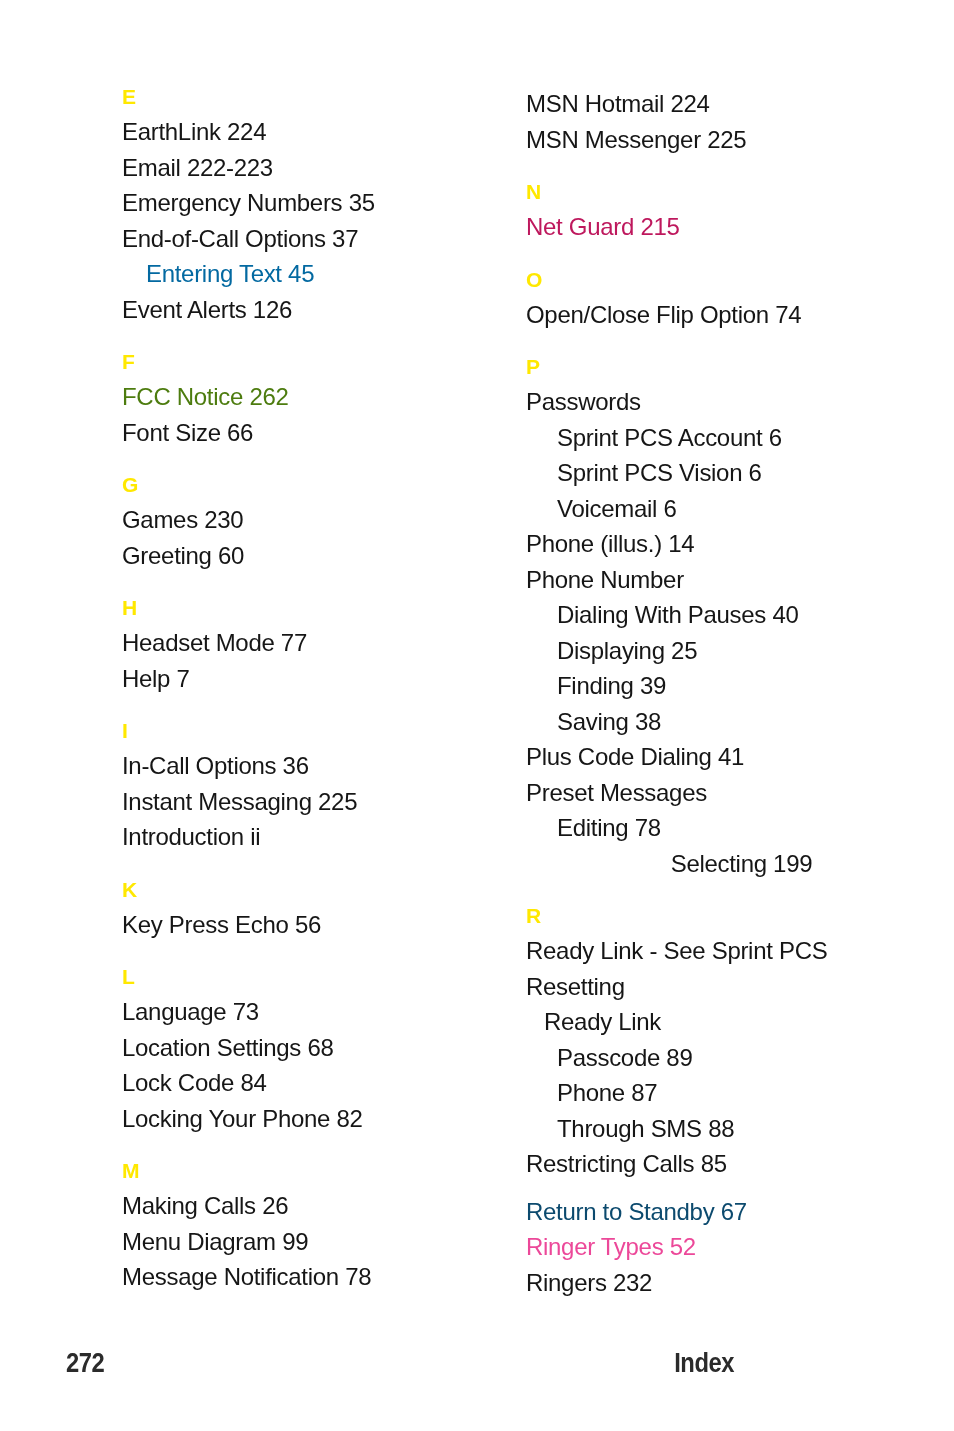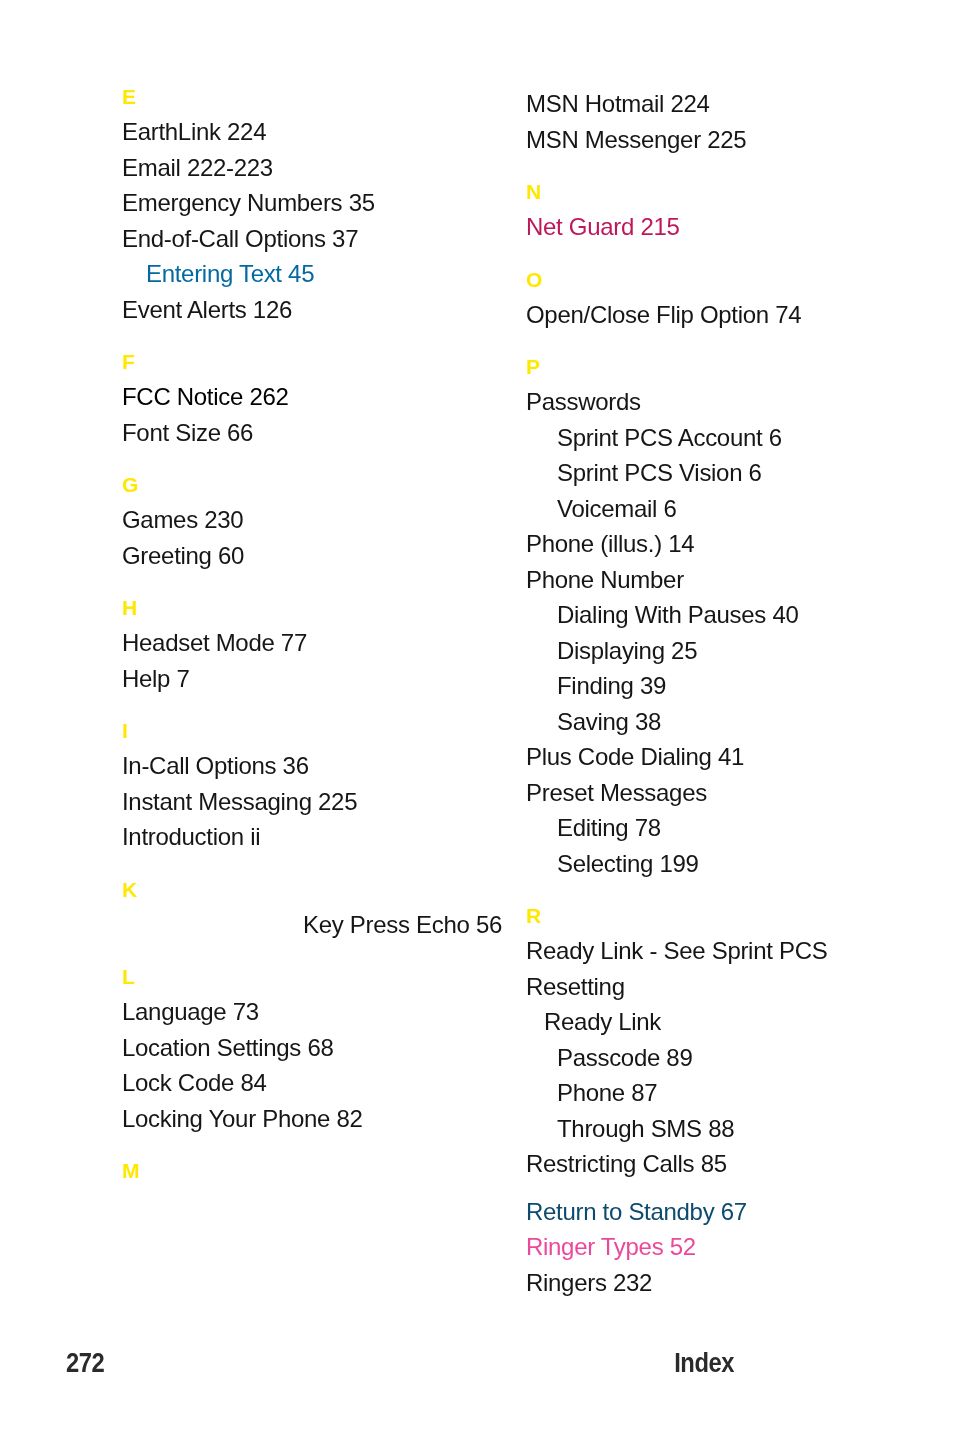--- a/index.html
+++ b/index.html
@@ -119,21 +119,21 @@
           <li class="entry" style="color: rgb(22, 22, 22);">Email 222-223</li>
           <li class="entry" style="color: rgb(22, 22, 22);">Emergency Numbers 35</li>
           <li class="entry" style="color: rgb(22, 22, 22);">End-of-Call Options 37</li>
           <li class="entry" style="color: #0369a1; margin-left: 24px;">Entering Text 45</li>
           <li class="entry" style="color: rgb(22, 22, 22);">Event Alerts 126</li>
         </ul>
       </div>
       <div class="section">
         <div class="section-letter" style="color: rgb(255, 232, 0);">F</div>
         <ul class="entries">
-          <li class="entry" style="color: #000000;">FCC Notice 262</li>
+          <li class="entry" style="color: #4d7c0f;">FCC Notice 262</li>
           <li class="entry" style="color: rgb(22, 22, 22);">Font Size 66</li>
         </ul>
       </div>
       <div class="section">
         <div class="section-letter" style="color: rgb(255, 232, 0);">G</div>
         <ul class="entries">
           <li class="entry" style="color: rgb(22, 22, 22);">Games 230</li>
           <li class="entry" style="color: rgb(22, 22, 22);">Greeting 60</li>
         </ul>
       </div>
@@ -148,34 +148,39 @@
         <div class="section-letter" style="color: rgb(255, 232, 0);">I</div>
         <ul class="entries">
           <li class="entry" style="color: rgb(22, 22, 22);">In-Call Options 36</li>
           <li class="entry" style="color: rgb(22, 22, 22);">Instant Messaging 225</li>
           <li class="entry" style="color: rgb(22, 22, 22);">Introduction ii</li>
         </ul>
       </div>
       <div class="section">
         <div class="section-letter" style="color: rgb(255, 232, 0);">K</div>
         <ul class="entries">
-          <li class="entry" style="color: rgb(22, 22, 22); text-align: right;">Key Press Echo 56</li>
+          <li class="entry" style="color: rgb(22, 22, 22);">Key Press Echo 56</li>
         </ul>
       </div>
       <div class="section">
         <div class="section-letter" style="color: rgb(255, 232, 0);">L</div>
         <ul class="entries">
           <li class="entry" style="color: rgb(22, 22, 22);">Language 73</li>
           <li class="entry" style="color: rgb(22, 22, 22);">Location Settings 68</li>
           <li class="entry" style="color: rgb(22, 22, 22);">Lock Code 84</li>
           <li class="entry" style="color: rgb(22, 22, 22);">Locking Your Phone 82</li>
         </ul>
       </div>
       <div class="section">
         <div class="section-letter" style="color: rgb(255, 232, 0);">M</div>
+        <ul class="entries">
+          <li class="entry" style="color: rgb(22, 22, 22);">Making Calls 26</li>
+          <li class="entry" style="color: rgb(22, 22, 22);">Menu Diagram 99</li>
+          <li class="entry" style="color: rgb(22, 22, 22);">Message Notification 78</li>
+        </ul>
       </div>
     </div>
   <div class="col-abs col-right">
       <div class="section orphan">
         <ul class="entries">
           <li class="entry" style="color: rgb(22, 22, 22);">MSN Hotmail 224</li>
           <li class="entry" style="color: rgb(22, 22, 22);">MSN Messenger 225</li>
         </ul>
       </div>
       <div class="section">
@@ -199,21 +204,21 @@
           <li class="entry sub" style="color: rgb(22, 22, 22);">Voicemail 6</li>
           <li class="entry" style="color: rgb(22, 22, 22);">Phone (illus.) 14</li>
           <li class="entry" style="color: rgb(22, 22, 22);">Phone Number</li>
           <li class="entry sub" style="color: rgb(22, 22, 22);">Dialing With Pauses 40</li>
           <li class="entry sub" style="color: rgb(22, 22, 22);">Displaying 25</li>
           <li class="entry sub" style="color: rgb(22, 22, 22);">Finding 39</li>
           <li class="entry sub" style="color: rgb(22, 22, 22);">Saving 38</li>
           <li class="entry" style="color: rgb(22, 22, 22);">Plus Code Dialing 41</li>
           <li class="entry" style="color: rgb(22, 22, 22);">Preset Messages</li>
           <li class="entry sub" style="color: rgb(22, 22, 22);">Editing 78</li>
-          <li class="entry sub" style="color: rgb(22, 22, 22);">Selecting 199</li>
+          <li class="entry sub" style="color: rgb(22, 22, 22); text-align: center;">Selecting 199</li>
         </ul>
       </div>
       <div class="section">
         <div class="section-letter" style="color: rgb(255, 232, 0);">R</div>
         <ul class="entries">
           <li class="entry" style="color: rgb(22, 22, 22);">Ready Link - See Sprint PCS</li>
           <li class="entry" style="color: rgb(22, 22, 22);">Resetting</li>
           <li class="entry cont" style="color: rgb(22, 22, 22);">Ready Link</li>
           <li class="entry sub" style="color: rgb(22, 22, 22);">Passcode 89</li>
           <li class="entry sub" style="color: rgb(22, 22, 22);">Phone 87</li>

